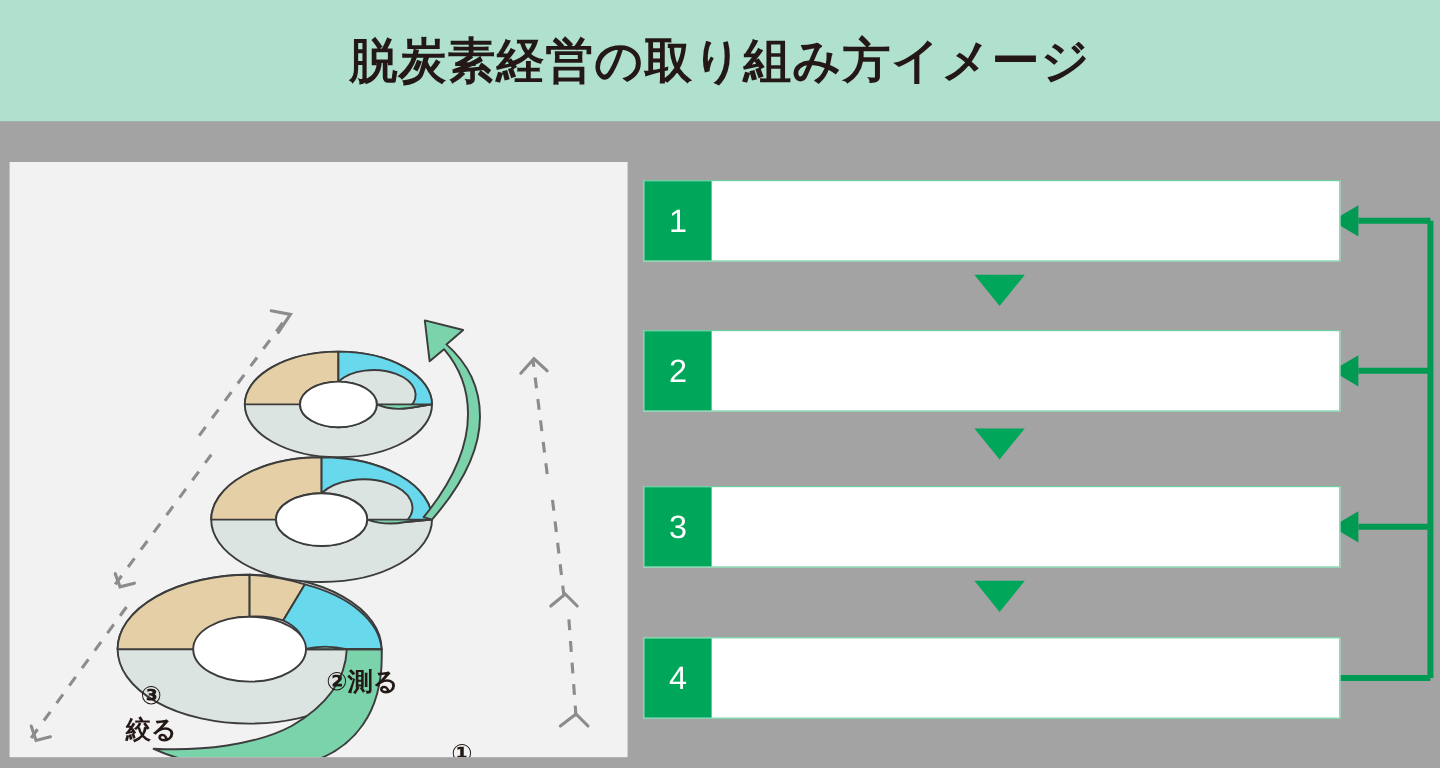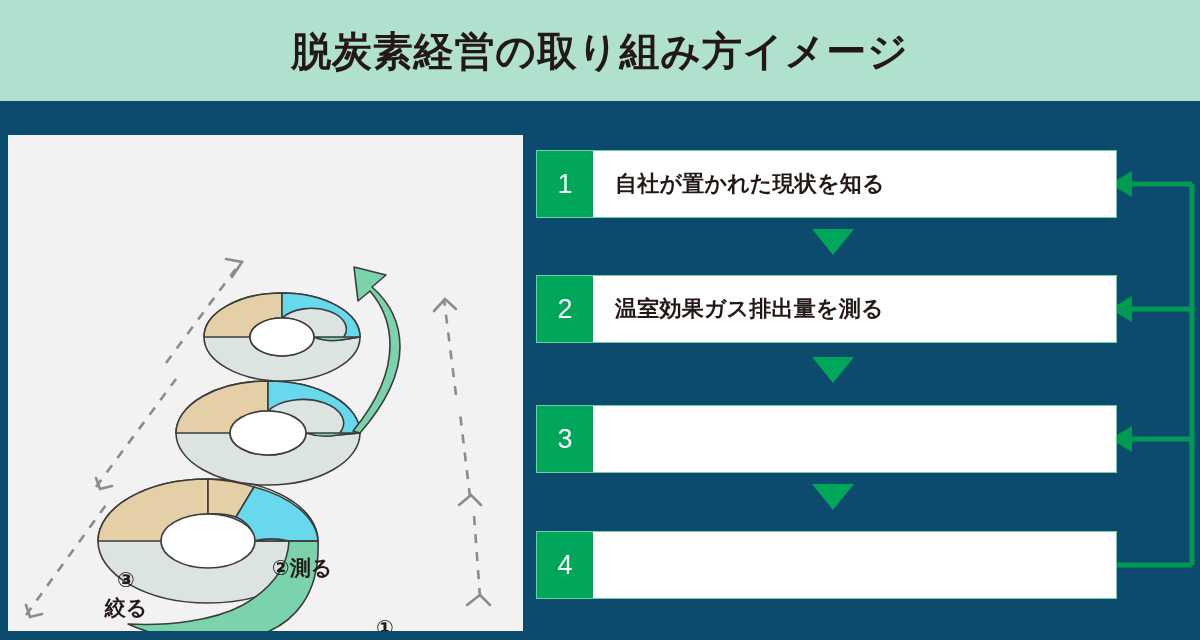--- a/index.html
+++ b/index.html
@@ -9,21 +9,21 @@
     height: 640px;
     background: #ffffff;
     font-family: "Liberation Sans", "DejaVu Sans", sans-serif;
     overflow: hidden;
   }
 
   #page {
     position: relative;
     width: 1200px;
     height: 640px;
-    background: #0c4a6e;
+    background: #a3a3a3;
   }
 
   
   #header-band {
     position: absolute;
     left: 0; top: 0;
     width: 1200px;
     height: 101px;
     background: #b0e0ce;
     display: flex;
@@ -222,28 +222,26 @@
       </g>
       <g fill="#009a52">
         <polygon points="596,50 596,76 574,63"></polygon>
         <polygon points="596,175 596,201 574,188"></polygon>
         <polygon points="596,305 596,331 574,318"></polygon>
       </g>
     </svg>
 
     <div class="step-row" id="step-1">
       <div class="step-num">1</div>
-      <div class="step-label">自社が置かれた現状を知る</div>
     </div>
 
     <div class="down-tri" id="tri-1"></div>
 
     <div class="step-row" id="step-2">
       <div class="step-num">2</div>
-      <div class="step-label">温室効果ガス排出量を測る</div>
     </div>
 
     <div class="down-tri" id="tri-2"></div>
 
     <div class="step-row" id="step-3">
       <div class="step-num">3</div>
     </div>
 
     <div class="down-tri" id="tri-3"></div>
 

